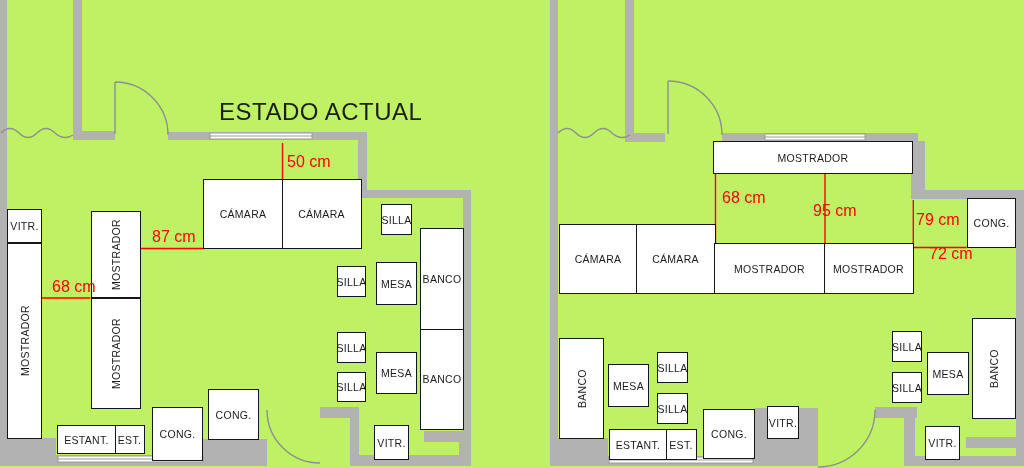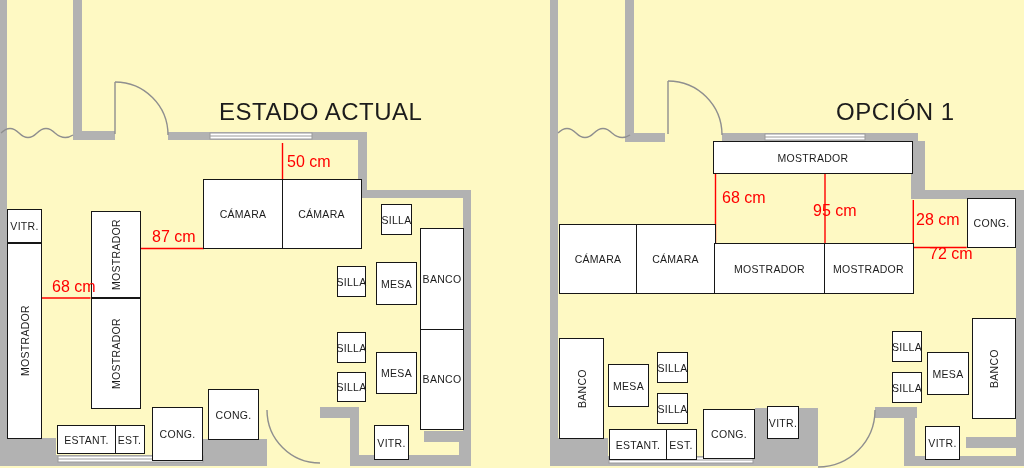--- a/index.html
+++ b/index.html
@@ -1,17 +1,17 @@
 <!DOCTYPE html>
 <html><head>
 <meta charset="utf-8">
 <style>
   html,body{margin:0;padding:0;background:#ffffff;}
   #stage{
-    position:relative;width:1024px;height:468px;background:#fef9c3;
+    position:relative;width:1024px;height:468px;background:#bef264;
     font-family:"Liberation Sans", sans-serif;overflow:hidden;
   }
   .plan-title{
     position:absolute;color:#1c1c1c;font-size:24px;letter-spacing:0.5px;
     white-space:nowrap;
   }
   .box{
     position:absolute;box-sizing:border-box;background:#ffffff;
     border:1.5px solid #161616;color:#1c1c1c;font-size:10.5px;
     display:flex;align-items:center;justify-content:center;
@@ -100,21 +100,20 @@
     <path class="thin" d="M558,133 q9,-9 18,0 q9,9 18,0 q9,-9 18,0 q9,8 18,2"></path>
     <g>
       <line class="dim" x1="715.5" y1="173.5" x2="715.5" y2="244"></line>
       <line class="dim" x1="825" y1="173.5" x2="825" y2="244"></line>
       <line class="dim" x1="913.3" y1="200" x2="913.3" y2="247.5"></line>
       <line class="dim" x1="913.3" y1="247.5" x2="966.7" y2="247.5"></line>
     </g>
   </svg>
 
   <div class="plan-title" style="left:219px;top:98px;">ESTADO ACTUAL</div>
-  <div class="plan-title" style="left:836px;top:98px;">OPCIÓN 1</div>
 
   <div class="box" style="left:7px;top:209px;width:35px;height:34px;">VITR.</div>
   <div class="box v" style="left:7px;top:243px;width:35px;height:196px;">MOSTRADOR</div>
   <div class="box v" style="left:91px;top:211px;width:50px;height:87px;">MOSTRADOR</div>
   <div class="box v" style="left:91px;top:298px;width:50px;height:111px;">MOSTRADOR</div>
   <div class="box" style="left:203px;top:179px;width:80px;height:70px;">CÁMARA</div>
   <div class="box" style="left:281.5px;top:179px;width:80px;height:70px;">CÁMARA</div>
   <div class="box" style="left:381px;top:204px;width:31px;height:31px;">SILLA</div>
   <div class="box" style="left:337px;top:266px;width:29px;height:31px;">SILLA</div>
   <div class="box" style="left:376px;top:262px;width:41px;height:43px;">MESA</div>
@@ -148,16 +147,16 @@
   <div class="box" style="left:703px;top:409px;width:52px;height:50px;">CONG.</div>
   <div class="box" style="left:767px;top:406px;width:32px;height:33px;">VITR.</div>
   <div class="box" style="left:892px;top:331px;width:30px;height:31px;">SILLA</div>
   <div class="box" style="left:892px;top:372px;width:30px;height:31px;">SILLA</div>
   <div class="box" style="left:927px;top:352px;width:42px;height:43px;">MESA</div>
   <div class="box v" style="left:972px;top:318px;width:44px;height:101px;">BANCO</div>
   <div class="box" style="left:925px;top:426px;width:35px;height:34px;">VITR.</div>
 
   <div class="dim-label" style="left:722px;top:189px;">68 cm</div>
   <div class="dim-label" style="left:813px;top:202px;">95 cm</div>
-  <div class="dim-label" style="left:916px;top:211px;">28 cm</div>
+  <div class="dim-label" style="left:916px;top:211px;">79 cm</div>
   <div class="dim-label" style="left:922px;top:245px;margin-left:7px;">72 cm</div>
 
 </div>
 
 </body></html>

